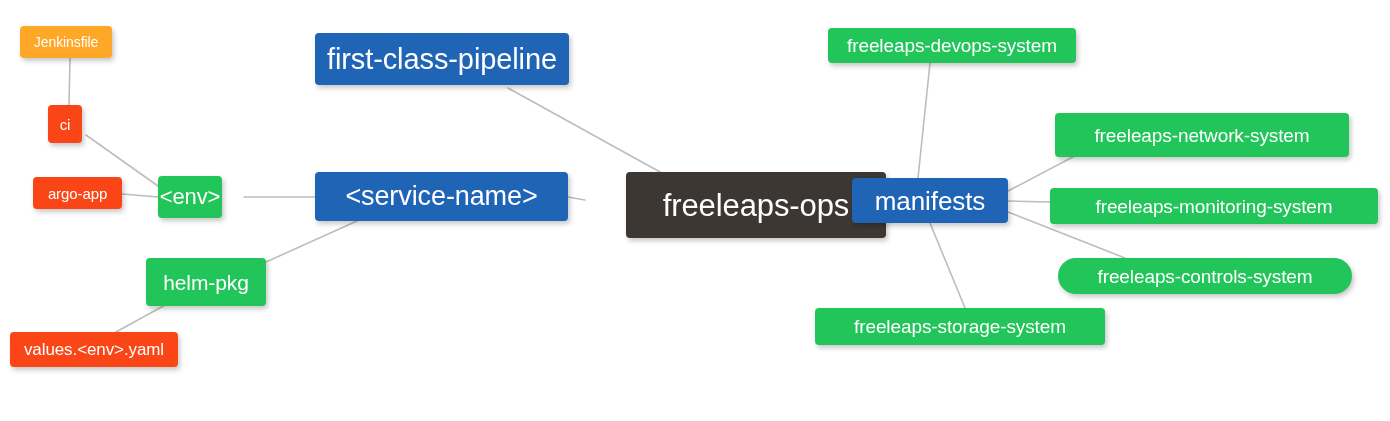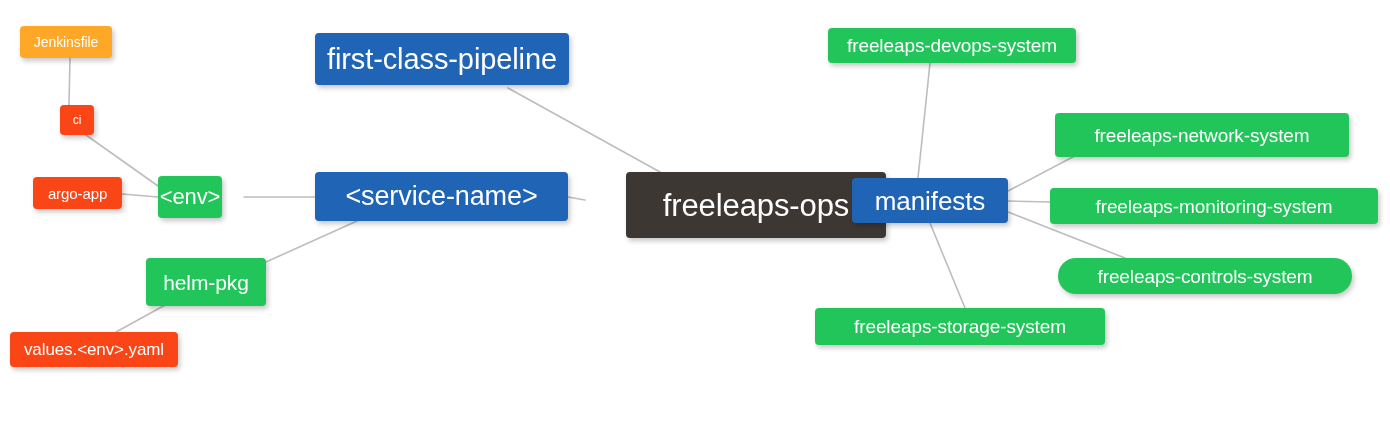--- a/index.html
+++ b/index.html
@@ -70,21 +70,21 @@
       <line x1="918" y1="178" x2="930" y2="63" stroke="#bdbdbd" stroke-width="1.6" stroke-linecap="round"></line>
       <line x1="1008" y1="191" x2="1088" y2="149" stroke="#bdbdbd" stroke-width="1.6" stroke-linecap="round"></line>
       <line x1="1008" y1="201" x2="1050" y2="202" stroke="#bdbdbd" stroke-width="1.6" stroke-linecap="round"></line>
       <line x1="1008" y1="212" x2="1125" y2="258" stroke="#bdbdbd" stroke-width="1.6" stroke-linecap="round"></line>
       <line x1="930" y1="223" x2="965" y2="308" stroke="#bdbdbd" stroke-width="1.6" stroke-linecap="round"></line>
     </svg>
   <div id="node-layer">
       <div class="node kind-orange" style="left: 20px; top: 26px; width: 92px; height: 32px; font-size: 14px;">
         <span class="node-label">Jenkinsfile</span>
       </div>
-      <div class="node kind-red" style="left: 60px; top: 105px; width: 34px; height: 30px; font-size: 12px;">
+      <div class="node kind-red" style="left: 48px; top: 105px; width: 34px; height: 38px; font-size: 15px;">
         <span class="node-label">ci</span>
       </div>
       <div class="node kind-red" style="left: 33px; top: 177px; width: 89px; height: 32px; font-size: 15px;">
         <span class="node-label">argo-app</span>
       </div>
       <div class="node kind-green" style="left: 158px; top: 176px; width: 64px; height: 42px; font-size: 22px;">
         <span class="node-label">&lt;env&gt;</span>
       </div>
       <div class="node kind-green" style="left: 146px; top: 258px; width: 120px; height: 48px; font-size: 21px;">
         <span class="node-label">helm-pkg</span>

